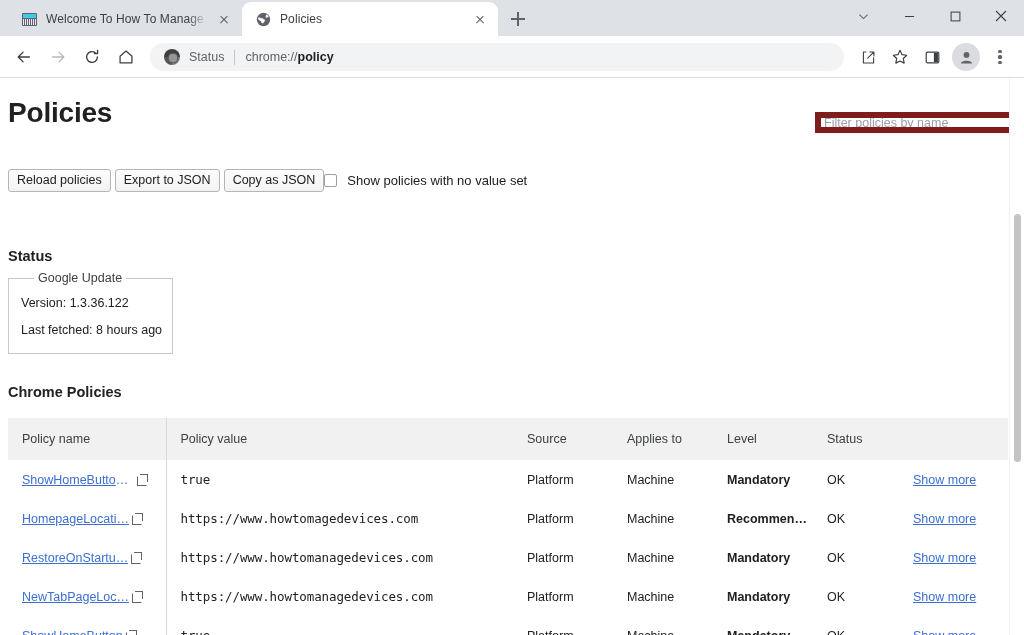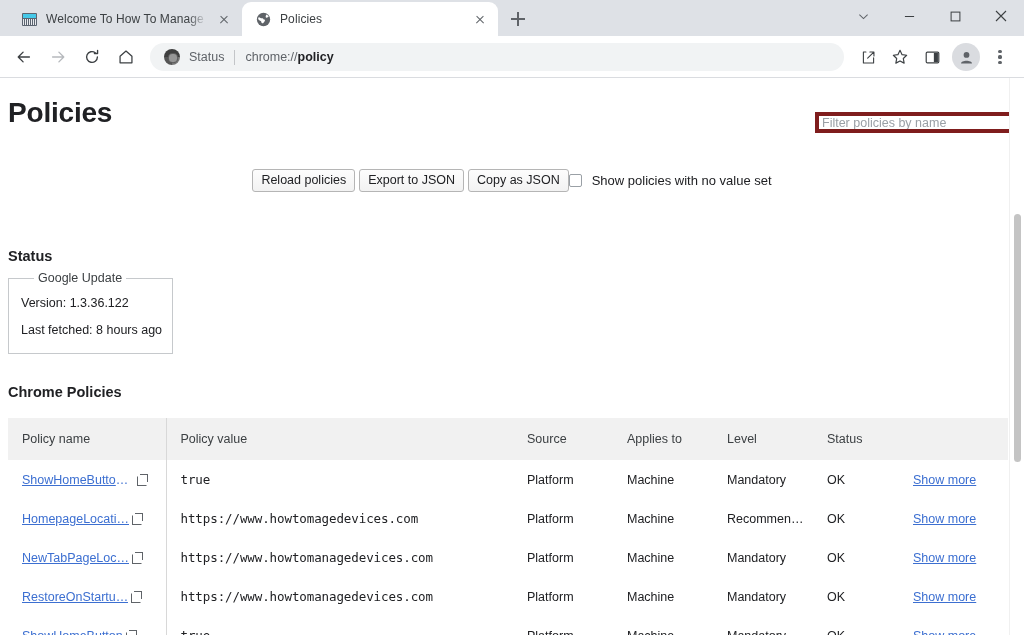--- a/index.html
+++ b/index.html
@@ -209,34 +209,34 @@
     font-size: 28px;
     font-weight: 700;
     color: #202124;
     letter-spacing: -0.2px;
     line-height: 34px;
   }
   .filter-wrap { padding-top: 16px; padding-right: 0; }
   .filter-input {
     width: 201px;
     height: 21px;
-    border: 4px solid #7f1d1d;
+    border: 6px solid #7f1d1d;
     background: #ffffff;
     font-family: "Liberation Sans", sans-serif;
     font-size: 12.5px;
     color: #202124;
     padding: 0 3px;
     outline: none;
     border-radius: 0;
   }
   .filter-input::placeholder { color: #9aa0a6; }
 
   .ctl-row {
     display: flex; align-items: center;
-    justify-content: center;
+    justify-content: flex-start;
     margin-top: 36px;
   }
   .btn-group { display: flex; gap: 4px; }
   .pbtn {
     font-family: "Liberation Sans", sans-serif;
     font-size: 12.5px;
     color: #202124;
     background: linear-gradient(#fdfdfd, #f2f2f2);
     border: 1px solid #b5b5b5;
     border-radius: 3px;
@@ -364,20 +364,21 @@
     color: #202124;
     letter-spacing: -0.1px;
     margin-left: 32px;
   }
   .truncell {
     display: block;
     max-width: 82px;
     overflow: hidden;
     text-overflow: ellipsis;
     white-space: nowrap;
+    font-weight: bold;
   }
   .show-more {
     color: #3c6fd1;
     text-decoration: underline;
     font-size: 12.5px;
     cursor: pointer;
   }
   .c-more { padding-left: 0 !important; }
 
   
@@ -594,37 +595,37 @@
                 <span class="truncell">Recommen…</span>
               </td>
             <td class="c-sts">OK</td>
             <td class="c-more">
               <a class="show-more">Show more</a>
             </td>
           </tr>
 
           <tr>
             <td class="c-name">
-              <a class="pol-link">NewTabPageLoc…</a><span class="ext-ico"></span>
+              <a class="pol-link">RestoreOnStartu…</a><span class="ext-ico"></span>
             </td>
             <td class="c-value mono">https://www.howtomanagedevices.com</td>
             <td class="c-src">Platform</td>
             <td class="c-app">Machine</td>
             <td class="c-lvl">
                 <span class="truncell">Mandatory</span>
               </td>
             <td class="c-sts">OK</td>
             <td class="c-more">
               <a class="show-more">Show more</a>
             </td>
           </tr>
 
           <tr>
             <td class="c-name">
-              <a class="pol-link">RestoreOnStartu…</a><span class="ext-ico"></span>
+              <a class="pol-link">NewTabPageLoc…</a><span class="ext-ico"></span>
             </td>
             <td class="c-value mono">https://www.howtomanagedevices.com</td>
             <td class="c-src">Platform</td>
             <td class="c-app">Machine</td>
             <td class="c-lvl">
                 <span class="truncell">Mandatory</span>
               </td>
             <td class="c-sts">OK</td>
             <td class="c-more">
               <a class="show-more">Show more</a>

